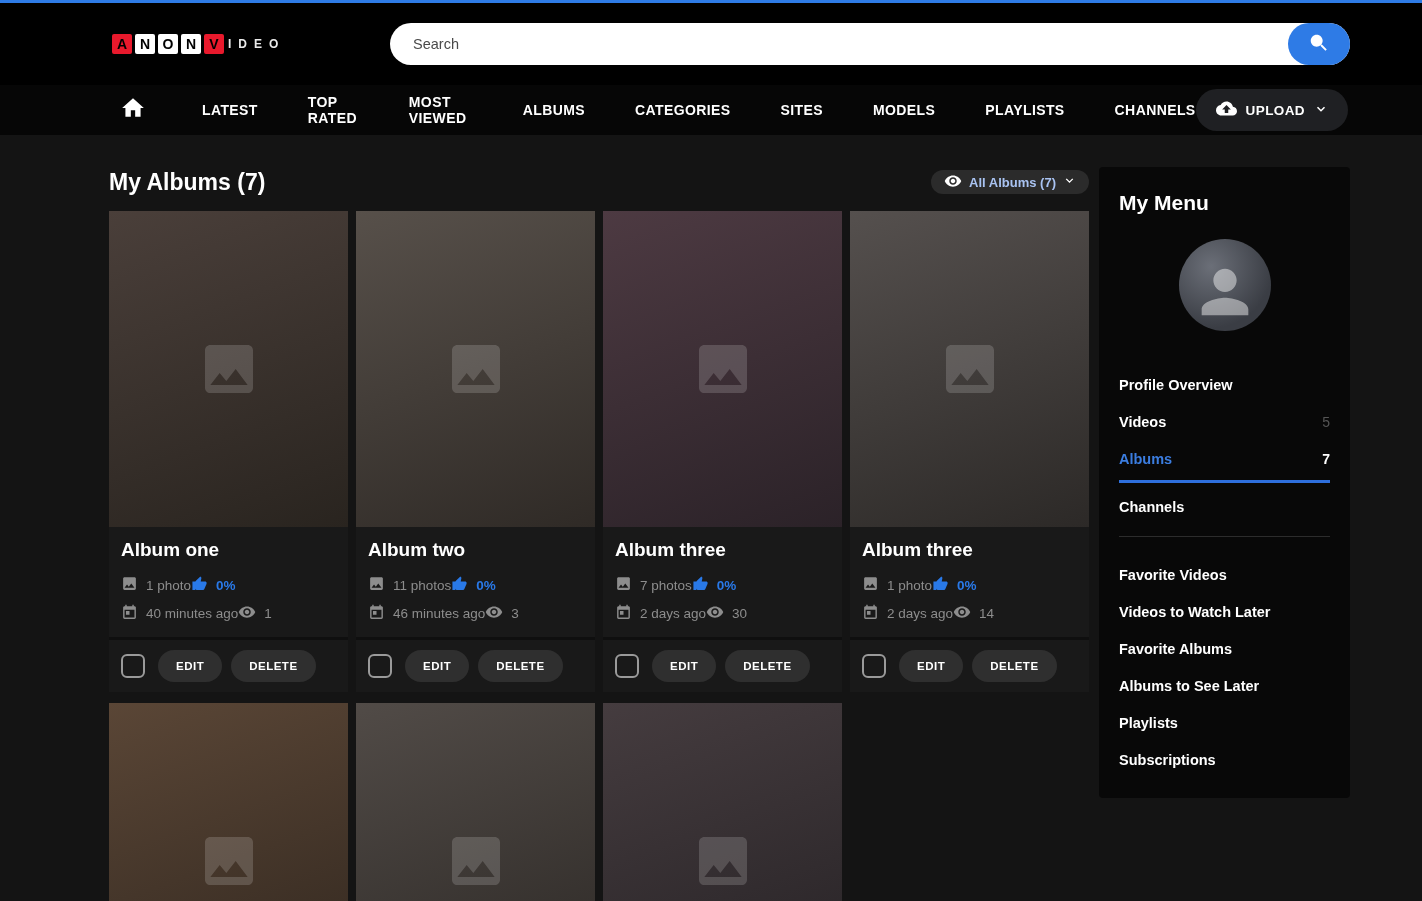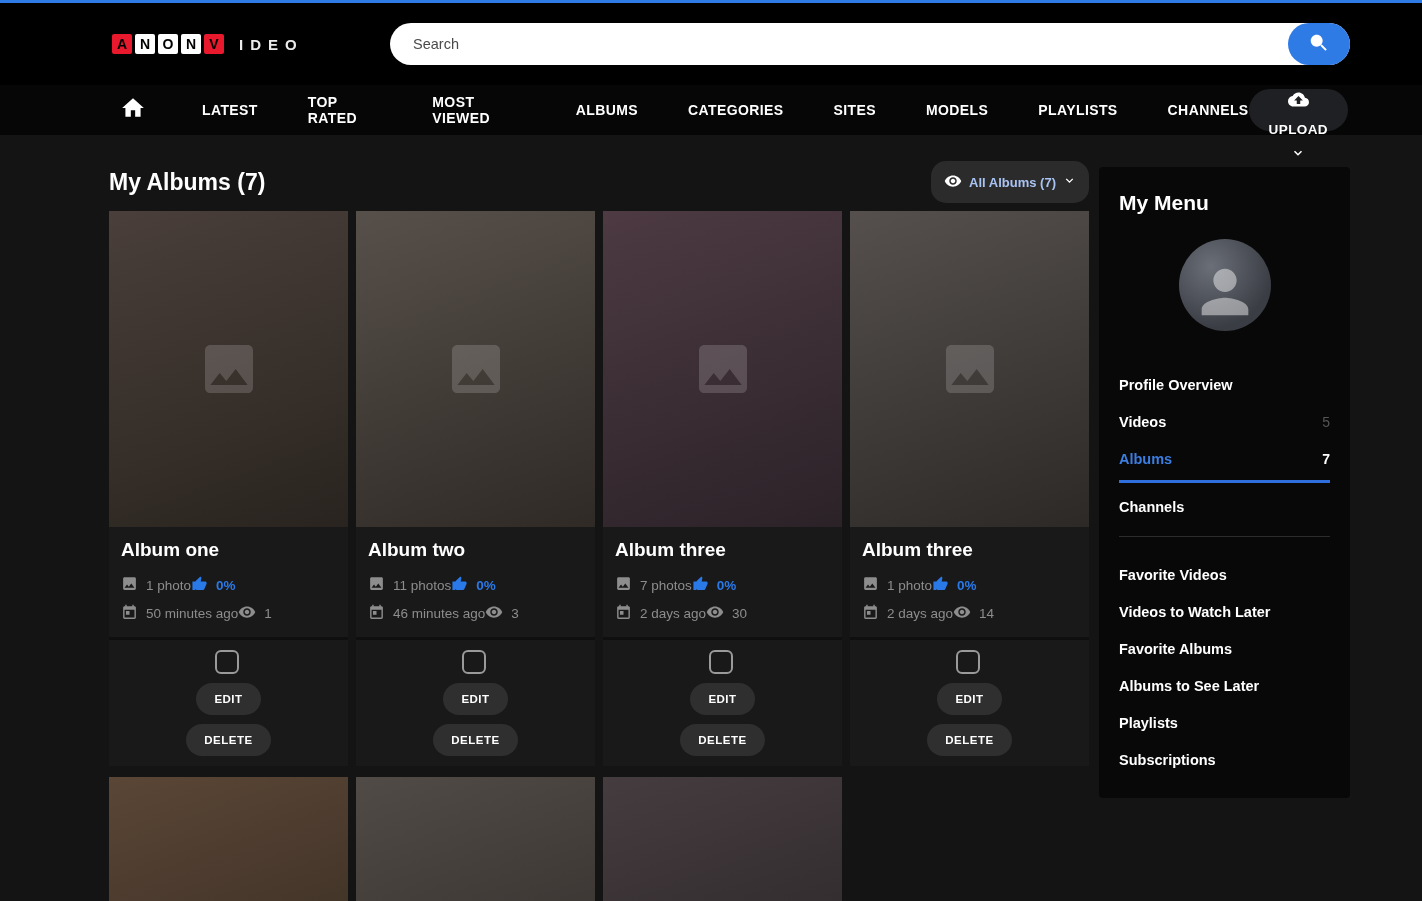--- a/index.html
+++ b/index.html
@@ -9,46 +9,46 @@
   
   .topline { height:3px; background:#2e7be6; }
 
   
   .header { height:82px; background:#000; display:flex; align-items:center; }
   .logo { display:flex; align-items:center; margin-left:112px; cursor:pointer; }
   .tile { width:20px; height:20px; margin-right:3px; display:flex; align-items:center; justify-content:center;
           font-size:14px; font-weight:bold; color:#000; border-radius:2px; }
   .tile-red { background:#e8192c; }
   .tile-white { background:#fff; }
-  .logo-suffix { color:#fff; font-weight:bold; font-size:15px; letter-spacing:7px; margin-left:12px; opacity:.92; }
+  .logo-suffix { color:#fff; font-weight:bold; font-size:12px; letter-spacing:7px; margin-left:1px; opacity:.92; }
 
   .search-wrap { flex:1; display:flex; justify-content:flex-end; margin-right:72px; }
   .searchbar { position:relative; width:960px; height:42px; }
   .searchbar input { width:100%; height:42px; border:none; outline:none; border-radius:21px;
                      padding:0 70px 0 23px; font-size:14.5px; color:#222; background:#fff;
                      font-family:"Liberation Sans", sans-serif; }
   .searchbar input::placeholder { color:#4a4a4a; }
   .search-btn { position:absolute; right:0; top:0; width:62px; height:42px; border:none; border-radius:21px;
                 background:#2e7be6; color:#fff; display:flex; align-items:center; justify-content:center; cursor:pointer; }
 
   
   .nav { height:50px; background:#060606; display:flex; align-items:center; padding:0 74px 0 120px; }
   .nav-home { color:#fff; display:flex; align-items:center; margin-right:56px; cursor:pointer; }
   .nav-links { display:flex; align-items:center; gap:50px; flex:1; }
   .nav-link { color:#fff; font-size:14px; font-weight:bold; letter-spacing:.4px; text-decoration:none; cursor:pointer; }
   .upload-btn { display:flex; align-items:center; gap:9px; background:#1f2023; border:none; color:#fff;
                 height:42px; padding:0 20px; border-radius:22px; font-size:13.5px; font-weight:bold;
-                letter-spacing:.4px; cursor:pointer; font-family:"Liberation Sans", sans-serif;flex-direction:column; }
+                letter-spacing:.4px; cursor:pointer; font-family:"Liberation Sans", sans-serif; }
 
   
   .content { display:flex; margin:32px 72px 0 109px; gap:10px; }
   .albums-col { width:980px; }
   .page-head { display:flex; align-items:center; justify-content:space-between; height:30px; }
   .page-title { color:#fff; font-size:23px; font-weight:bold; }
-  .filter-pill { display:flex; align-items:center; gap:7px; background:#2b2b2b; border:none; height:42px;
+  .filter-pill { display:flex; align-items:center; gap:7px; background:#2b2b2b; border:none; height:24px;
                  padding:0 13px; border-radius:15px; cursor:pointer; color:#fff; }
   .filter-label { color:#a9c3f2; font-size:13px; font-weight:bold; }
 
   .grid { margin-top:14px; display:grid; grid-template-columns:repeat(4,239px); gap:11px 8px; }
   .card { width:239px; background:#191919; }
   .thumb { width:239px; height:316px; display:flex; align-items:center; justify-content:center; cursor:pointer; }
   .thumb svg { opacity:.16; }
   .t0 { background:linear-gradient(160deg,#4a3f3a,#29241f); }
   .t1 { background:linear-gradient(160deg,#57504a,#2f2a26); }
   .t2 { background:linear-gradient(160deg,#4d3a42,#2b2228); }
@@ -59,21 +59,21 @@
 
   .info { padding:12px 12px 13px; }
   .card-title { color:#fff; font-size:19px; font-weight:bold; margin-bottom:14px; cursor:pointer; }
   .meta-row { display:flex; align-items:center; justify-content:flex-start; margin-bottom:8px; }
   .meta-row:last-child { margin-bottom:0; }
   .meta-left, .meta-right { display:flex; align-items:center; gap:8px; color:#8d8d8d; font-size:13.5px; }
   .meta-left svg, .meta-right svg { fill:#8d8d8d; }
   .like { color:#2979e8; font-weight:bold; }
   .like svg { fill:#2979e8; }
 
-  .actions { border-top:3px solid #0f0f0f; padding:10px 12px; display:flex; align-items:center; gap:9px;flex-direction:column; }
+  .actions { border-top:3px solid #0f0f0f; padding:10px 12px; display:flex; align-items:center; gap:9px; }
   .checkbox { width:24px; height:24px; border:2px solid #9a9a9a; border-radius:6px; background:transparent;
               cursor:pointer; margin-right:4px; }
   .pill-btn { background:#2f2f2f; border:none; color:#fff; font-size:11.5px; font-weight:bold; letter-spacing:.5px;
               padding:10px 18px; border-radius:17px; cursor:pointer; font-family:"Liberation Sans", sans-serif; }
 
   
   .sidebar { width:251px; height:631px; background:#080808; border-radius:4px; padding:24px 20px; }
   .sidebar-title { color:#fff; font-size:21px; font-weight:bold; }
   .avatar { width:92px; height:92px; border-radius:50%; margin:24px auto 46px;
             background:radial-gradient(circle at 35% 30%,#6b6f78,#3a3d44 70%);
@@ -191,21 +191,21 @@
                     <path d="M2 21h4V9H2v12zM22 11c0-1.1-.9-2-2-2h-6.3l.95-4.57.03-.32c0-.41-.17-.79-.44-1.06L13.17 2 6.58 8.59C6.22 8.95 6 9.45 6 10v9c0 1.1.9 2 2 2h9c.83 0 1.54-.5 1.84-1.22l3.02-7.05c.09-.23.14-.47.14-.73v-2z"></path>
                   </svg></span>
                 <span>0%</span>
               </span>
           </div>
           <div class="meta-row">
             <span class="meta-left">
                 <span><svg width="17" height="17" viewBox="0 0 24 24">
                     <path d="M19 3h-1V1h-2v2H8V1H6v2H5c-1.11 0-1.99.9-1.99 2L3 19c0 1.1.89 2 2 2h14c1.1 0 2-.9 2-2V5c0-1.1-.9-2-2-2zm0 16H5V8h14v11zM7 10h5v5H7z"></path>
                   </svg></span>
-                <span>50 minutes ago</span>
+                <span>40 minutes ago</span>
               </span>
             <span class="meta-right">
                 <span><svg width="18" height="18" viewBox="0 0 24 24">
                     <path d="M12 4.5C7 4.5 2.73 7.61 1 12c1.73 4.39 6 7.5 11 7.5s9.27-3.11 11-7.5c-1.73-4.39-6-7.5-11-7.5zM12 17c-2.76 0-5-2.24-5-5s2.24-5 5-5 5 2.24 5 5-2.24 5-5 5zm0-8c-1.66 0-3 1.34-3 3s1.34 3 3 3 3-1.34 3-3-1.34-3-3-3z"></path>
                   </svg></span>
                 <span>1</span>
               </span>
           </div>
         </div>
         <div class="actions">

